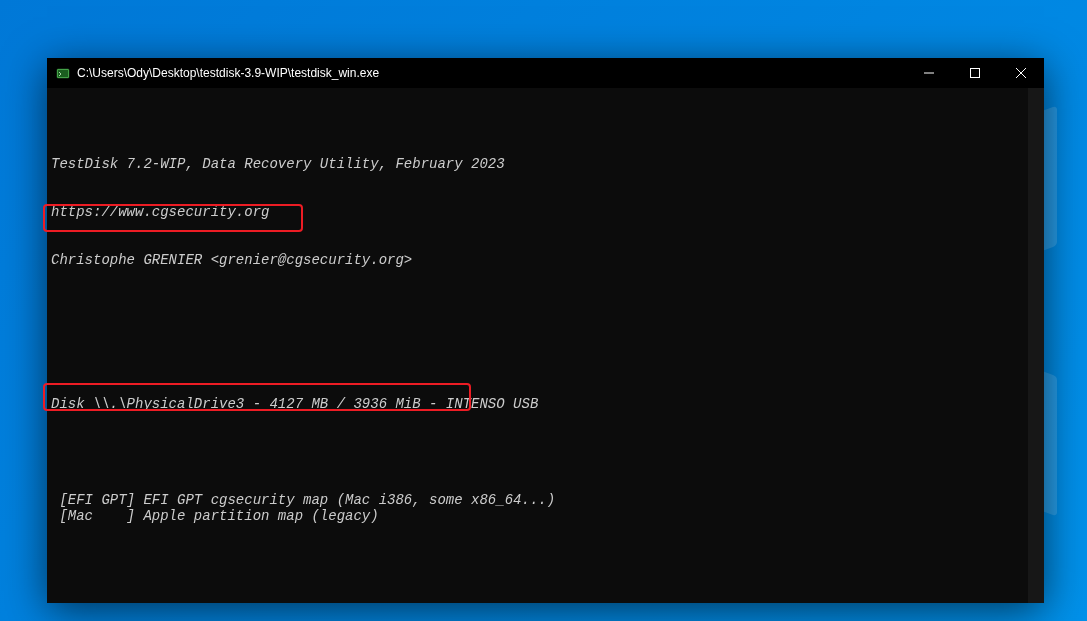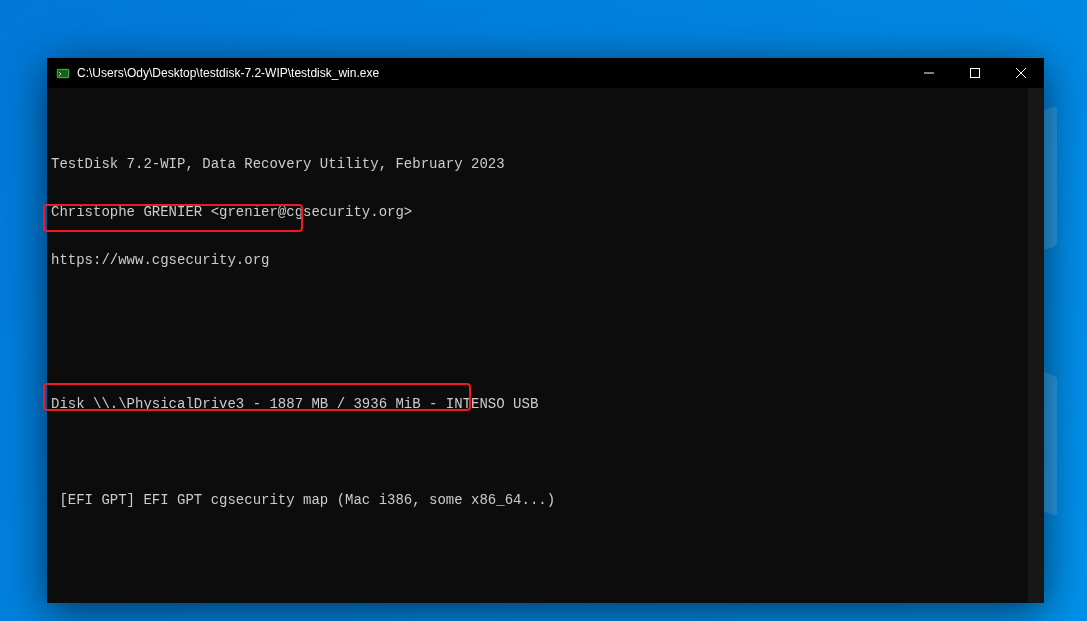--- a/index.html
+++ b/index.html
@@ -94,20 +94,21 @@
       flex: 1;
       background: #0c0c0c;
       color: #cccccc;
       font-family: Consolas, "Courier New", monospace;
       font-size: 14px;
       line-height: 16px;
       padding: 4px 4px;
       position: relative;
       white-space: pre;
       overflow: hidden;
+      font-style: italic;
     }
     .terminal-content {
       position: relative;
     }
     .line {
       height: 16px;
       white-space: pre;
     }
     .highlight-box {
       position: absolute;
@@ -143,21 +144,21 @@
 
 <div class="window">
   <div class="titlebar">
     <span class="titlebar-icon">
       <svg width="14" height="14" viewBox="0 0 14 14">
         <rect x="1" y="3" width="12" height="9" rx="1" fill="#4caf50" stroke="#2e7d32" stroke-width="0.5"></rect>
         <rect x="2" y="4" width="10" height="7" fill="#1b5e20"></rect>
         <path d="M3 6 L5 8 L3 10" stroke="#a5d6a7" stroke-width="1" fill="none"></path>
       </svg>
     </span>
-    <span class="titlebar-title">C:\Users\Ody\Desktop\testdisk-7.2-WIP\testdisk_win.exe</span>
+    <span class="titlebar-title">C:\Users\Ody\Desktop\testdisk-3.9-WIP\testdisk_win.exe</span>
     <div class="win-controls">
       <div class="win-btn">
         <svg width="10" height="10" viewBox="0 0 10 10">
             <path d="M0 5 H10" stroke="#fff" stroke-width="1"></path>
           </svg>
       </div>
       <div class="win-btn">
         <svg width="10" height="10" viewBox="0 0 10 10">
             <rect x="0.5" y="0.5" width="9" height="9" fill="none" stroke="#fff" stroke-width="1"></rect>
           </svg>
@@ -166,27 +167,27 @@
         <svg width="10" height="10" viewBox="0 0 10 10">
             <path d="M0 0 L10 10 M10 0 L0 10" stroke="#fff" stroke-width="1"></path>
           </svg>
       </div>
     </div>
   </div>
 
   <div class="terminal">
     <div class="terminal-content">
       <div class="line">TestDisk 7.2-WIP, Data Recovery Utility, February 2023</div>
+      <div class="line">https://www.cgsecurity.org</div>
       <div class="line">Christophe GRENIER &lt;grenier@cgsecurity.org&gt;</div>
-      <div class="line">https://www.cgsecurity.org</div>
       <div class="line"> </div>
       <div class="line"> </div>
-      <div class="line">Disk \\.\PhysicalDrive3 - 1887 MB / 3936 MiB - INTENSO USB</div>
+      <div class="line">Disk \\.\PhysicalDrive3 - 4127 MB / 3936 MiB - INTENSO USB</div>
       <div class="line"> </div>
-      <div id="menu-container"><div class="line"> [EFI GPT] EFI GPT cgsecurity map (Mac i386, some x86_64...)</div></div>
+      <div id="menu-container"><div class="line"> [EFI GPT] EFI GPT cgsecurity map (Mac i386, some x86_64...)</div><div class="line"> [Mac    ] Apple partition map (legacy)</div></div>
       
       
       
       
       
       
     </div>
   </div>
 
   <div class="scrollbar">

